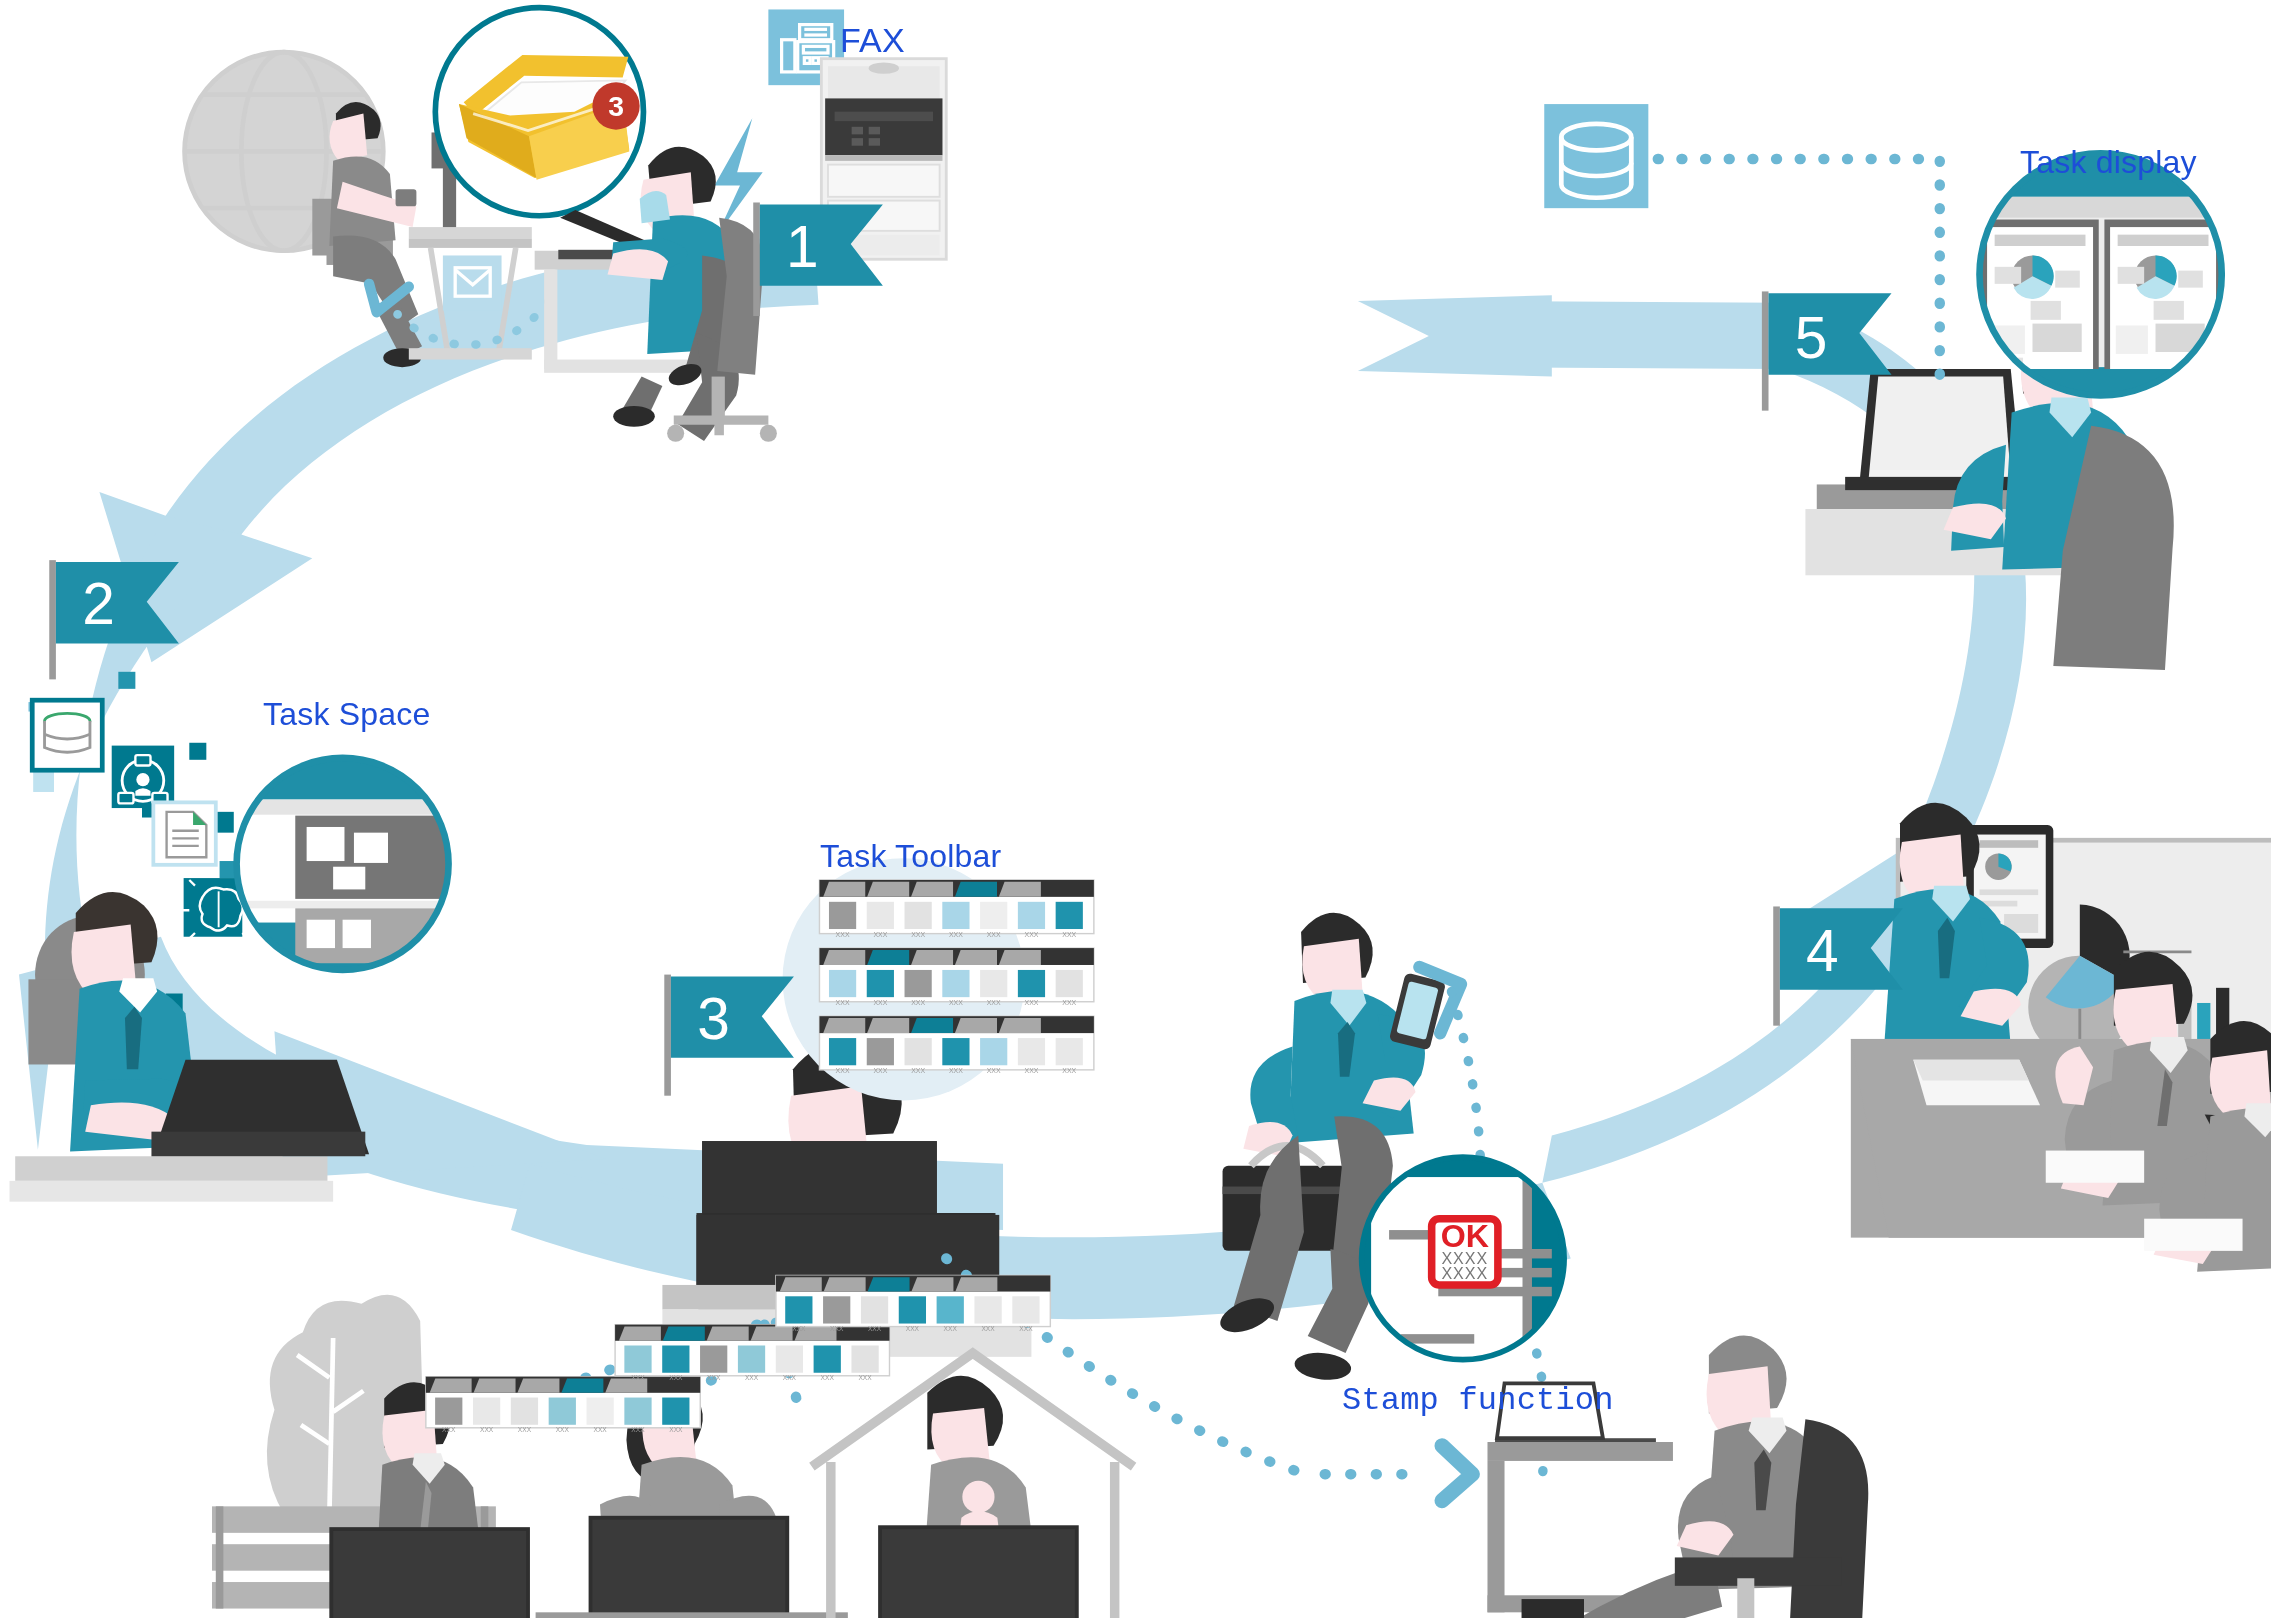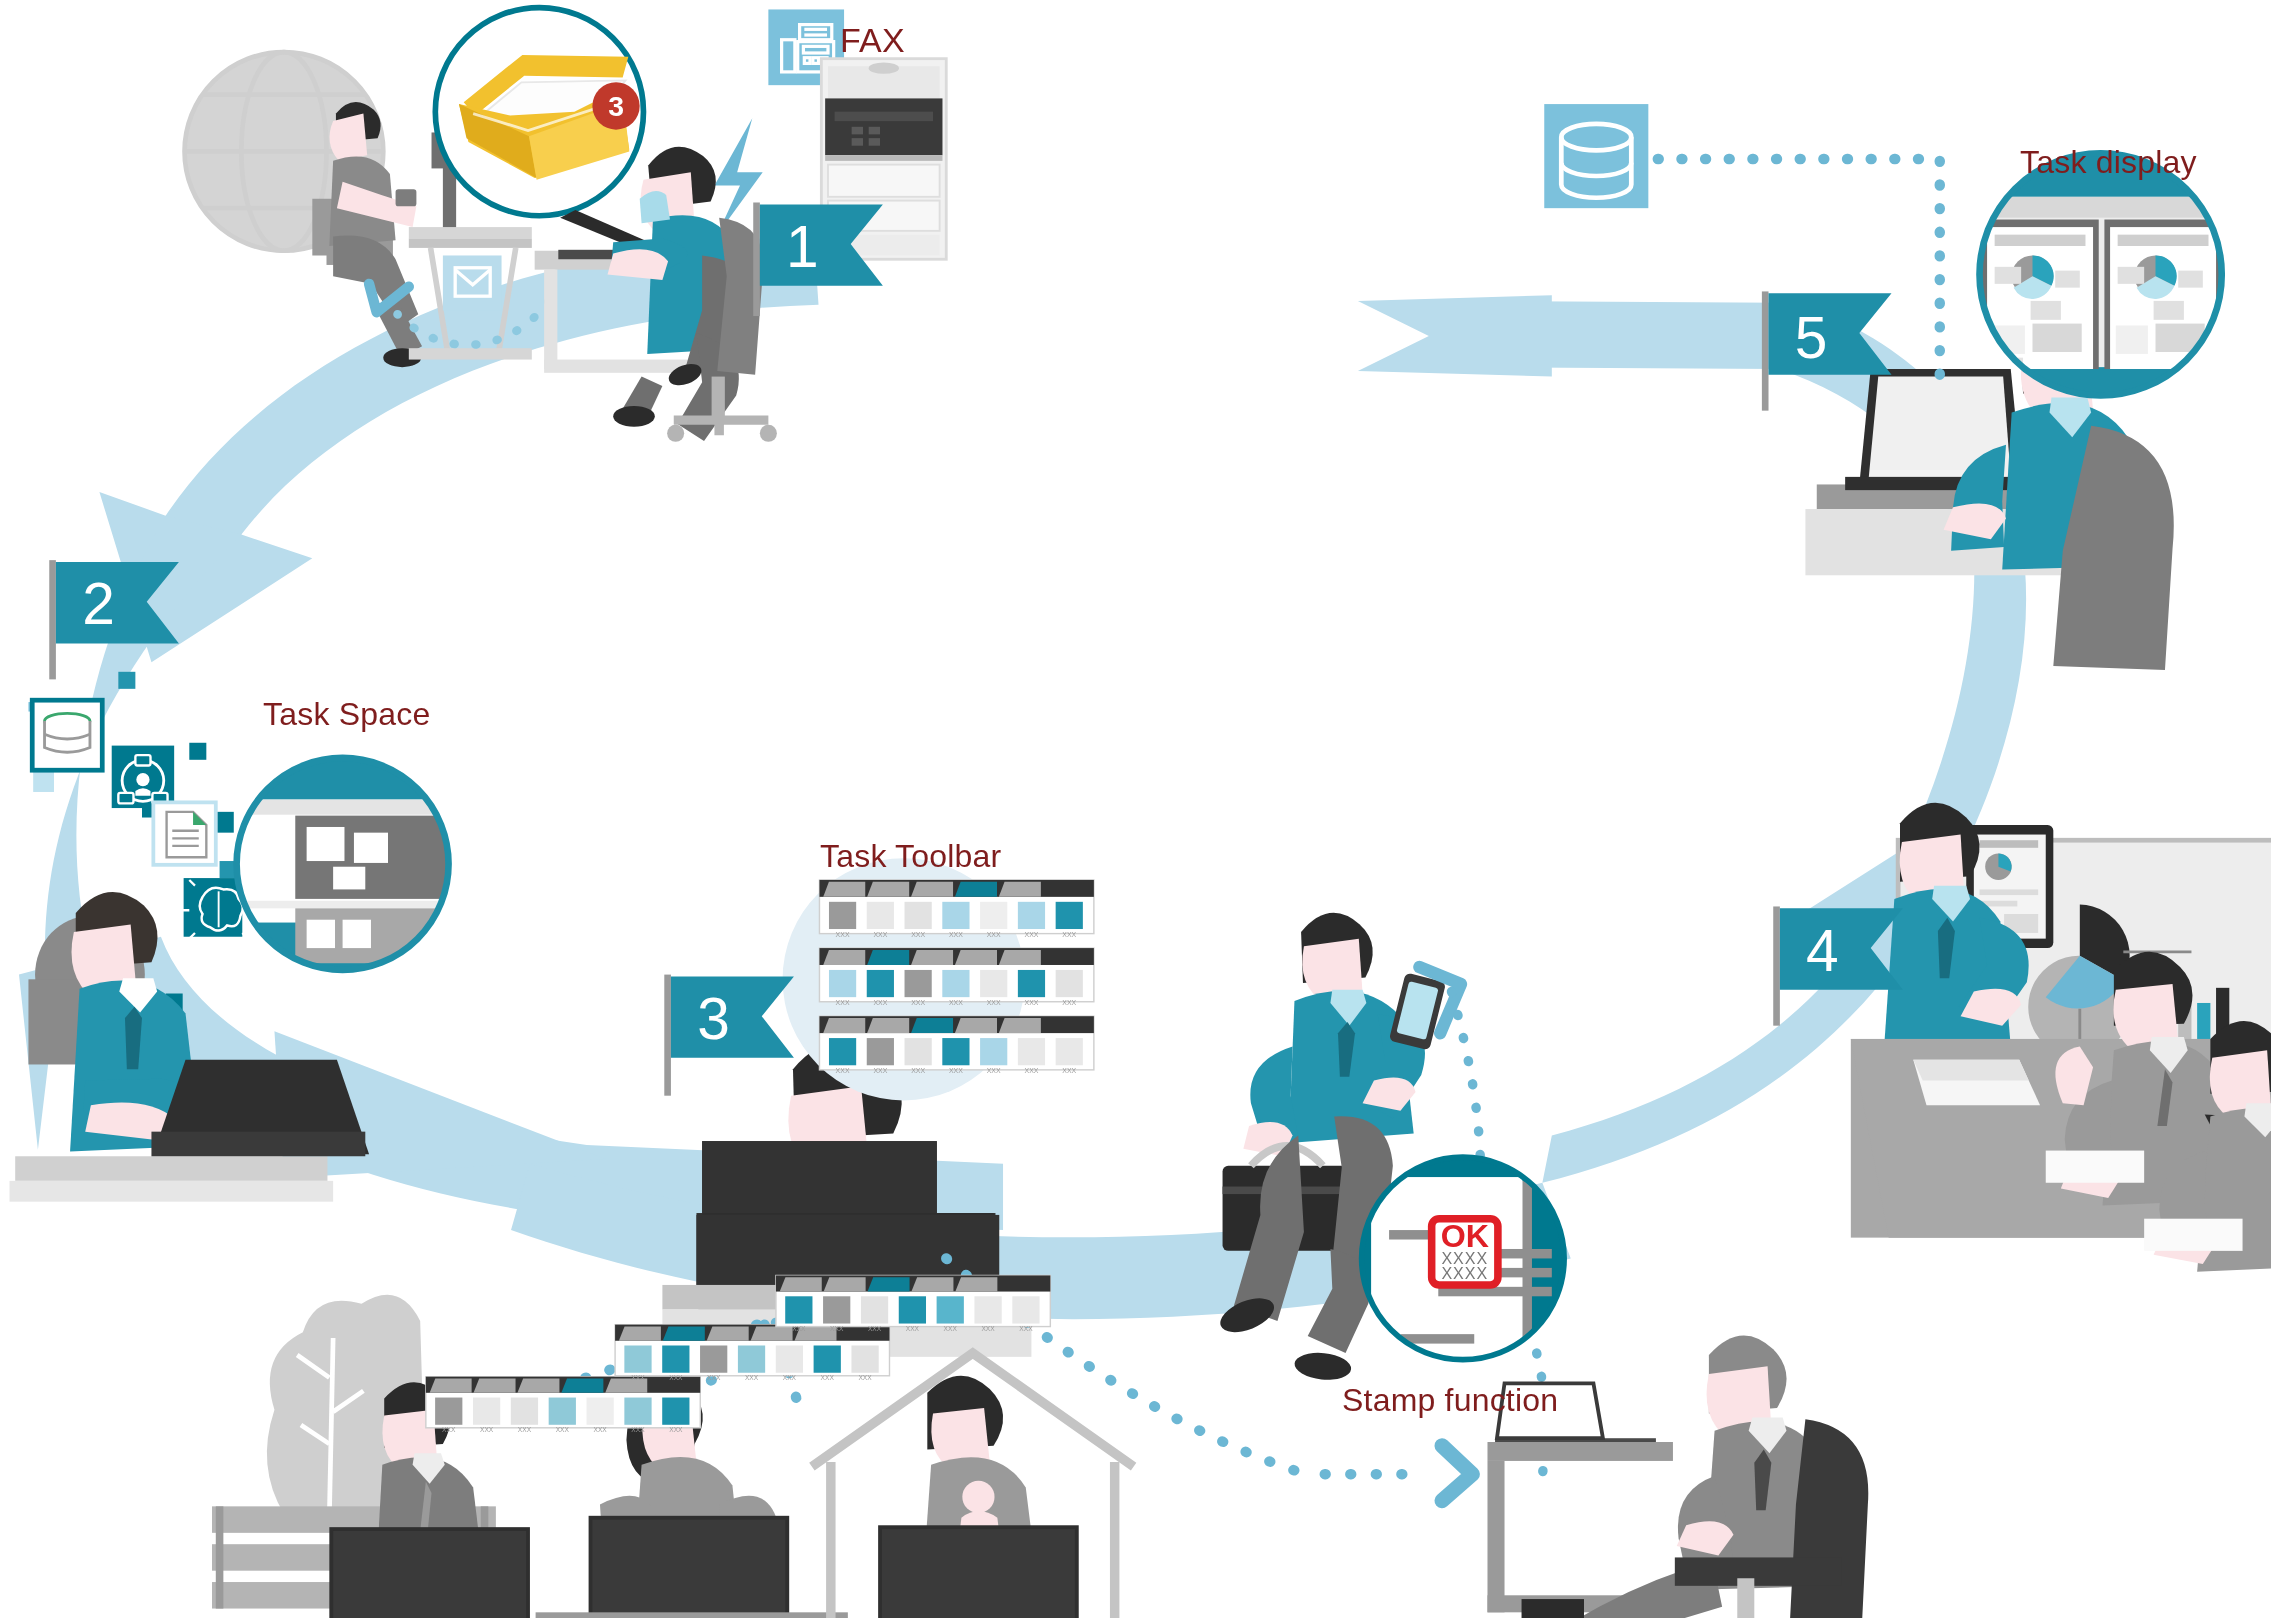--- a/index.html
+++ b/index.html
@@ -1,19 +1,19 @@
 <!DOCTYPE html>
 <html style="font-size:15px"><head>
 <meta charset="utf-8">
 <style>
   html,body{margin:0;padding:0;background:#ffffff;}
   body{font-family:"Liberation Sans","DejaVu Sans",sans-serif;}
   #stage{position:relative;width:2271px;height:1618px;background:#fff;overflow:hidden;}
   #stage svg.layer{position:absolute;left:0;top:0;width:2271px;height:1618px;}
-  .lbl{position:absolute;color:#7f1d1d;font-size:32px;letter-spacing:0.2px;white-space:nowrap;}
+  .lbl{position:absolute;color:#1d4ed8;font-size:32px;letter-spacing:0.2px;white-space:nowrap;}
   .flagnum{font-family:"Liberation Sans",sans-serif;fill:#ffffff;font-size:62px;}
 </style>
 </head>
 <body>
 
 <div id="stage">
 
   <svg class="layer" viewBox="0 0 2400 1710">
     <defs>
       <clipPath id="clipAll">
@@ -670,17 +670,17 @@
           <text x="1044.2" y="1406.8" text-anchor="middle" font-size="7" fill="#9a9a9a" font-family="Liberation Sans, sans-serif">XXX</text>
           <rect x="1069.8" y="1370" width="28.799999999999997" height="28.799999999999997" fill="#e8e8e8"></rect>
           <text x="1084.2" y="1406.8" text-anchor="middle" font-size="7" fill="#9a9a9a" font-family="Liberation Sans, sans-serif">XXX</text>
         </g>
       </g>
   </svg>
 
   <div class="lbl" style="left:840px;top:21px;font-size:34px;">FAX</div>
   <div class="lbl" style="left:263px;top:696px;text-align:right;">Task Space</div>
   <div class="lbl" style="left:820px;top:838px;">Task Toolbar</div>
-  <div class="lbl" style="left:1342px;top:1382px;">Stamp function</div>
+  <div class="lbl" style="left:1342px;top:1382px;font-family:Liberation Mono, monospace;">Stamp function</div>
   <div class="lbl" style="left:2020px;top:144px;">Task display</div>
 
 </div>
 
 
 </body></html>

